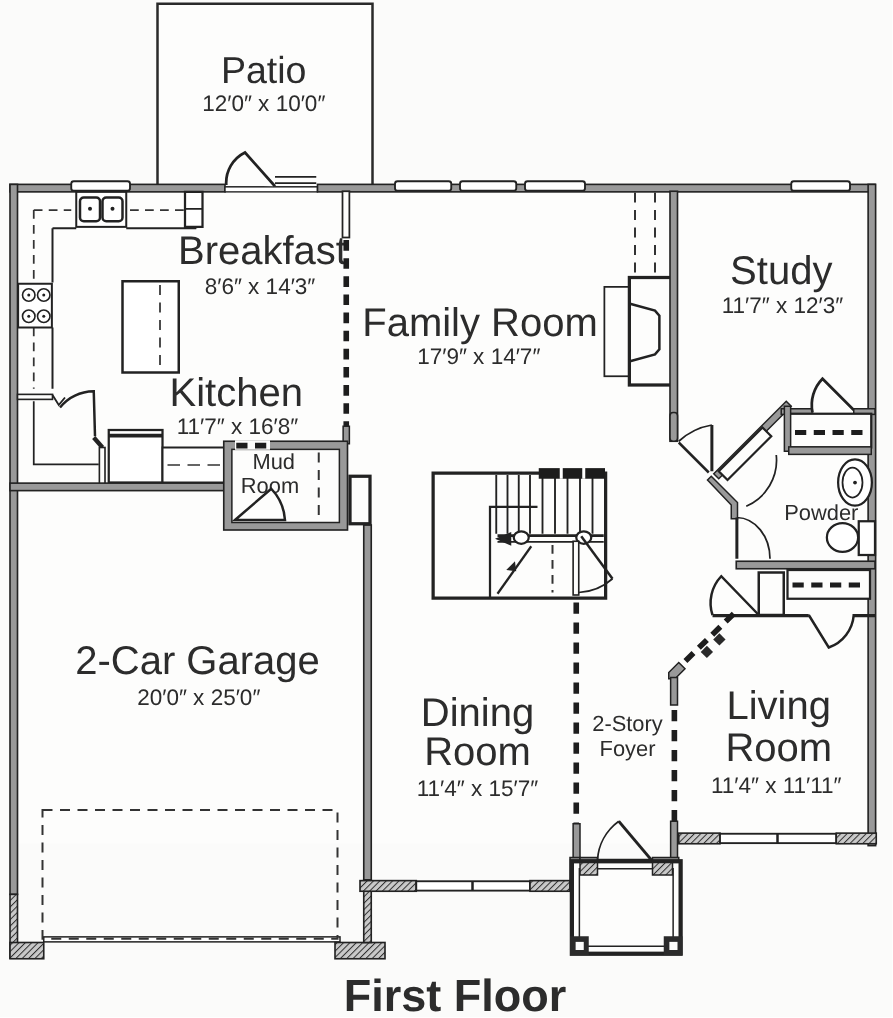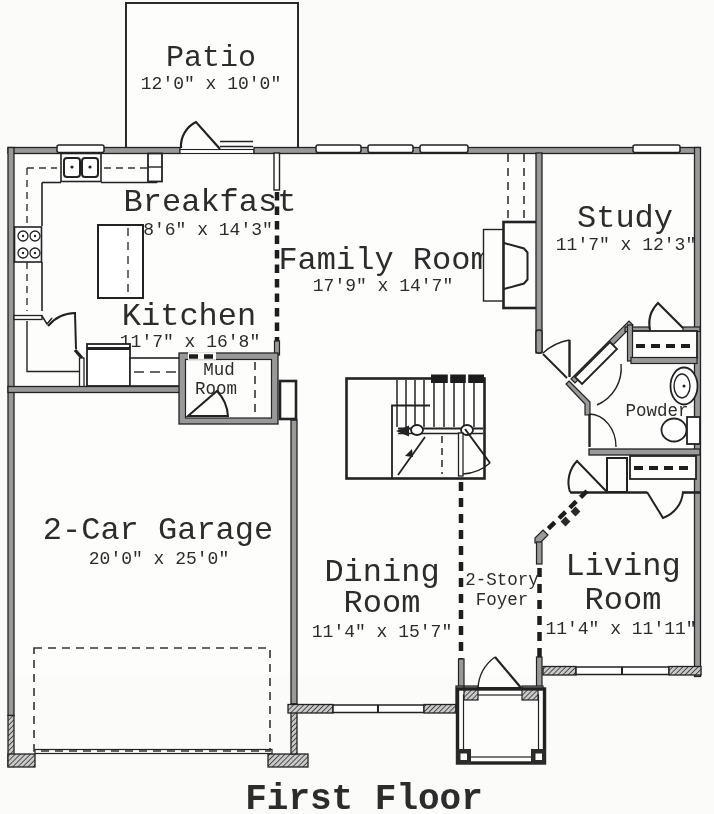--- a/index.html
+++ b/index.html
@@ -1,16 +1,16 @@
 <!DOCTYPE html>
 <html><head>
 <meta charset="utf-8">
 <style>
   html,body{margin:0;padding:0;background:#ffffff;}
-  #plan{width:714px;height:814px;position:relative;font-family:Liberation Mono, monospace;}
+  #plan{width:714px;height:814px;position:relative;font-family:Liberation Sans, sans-serif;}
   svg{display:block;filter:blur(0.6px);}
   text{fill:#2c2c2c;}
 </style>
 </head>
 <body>
 <div id="plan">
 <svg width="714" height="814" viewBox="0 0 714 814" xmlns="http://www.w3.org/2000/svg">
 <defs>
   <pattern id="hatch" width="3.6" height="3.6" patternUnits="userSpaceOnUse" patternTransform="rotate(45)">
     <rect width="3.6" height="3.6" fill="#c9c9c9"></rect>

